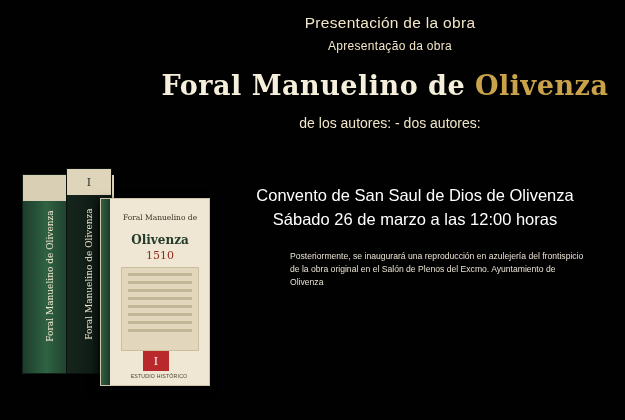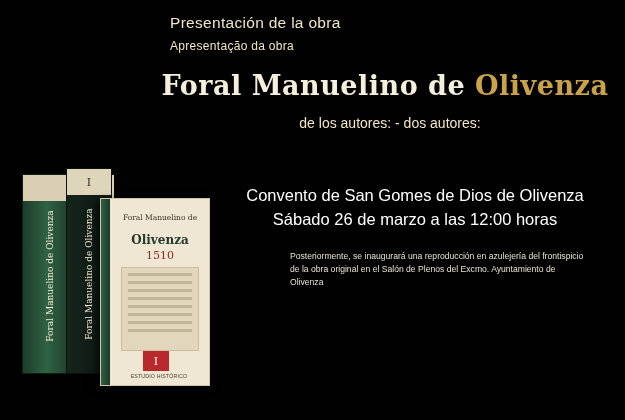--- a/index.html
+++ b/index.html
@@ -7,21 +7,21 @@
     width:625px;height:420px;overflow:hidden;
     background:#000;
     font-family:"Liberation Sans", sans-serif;
     color:#ffffff;
     position:relative;
   }
   .poster{position:absolute;inset:0;background:#010101;}
 
   
   .heading{
-    position:absolute;left:170px;top:14px;width:440px;text-align:left;
+    position:absolute;left:170px;top:14px;width:440px;text-align:center;
   }
   .h-line1{font-size:15.5px;color:#f2e6c8;letter-spacing:.3px;margin-bottom:7px;}
   .h-line2{font-size:12px;color:#f2e6c8;letter-spacing:.3px;}
 
   .title{
     position:absolute;left:150px;top:70px;width:470px;text-align:center;
     font-family:"DejaVu Serif", serif;
     font-size:27px;
     font-weight:bold;
     color:#f6efdc;
@@ -141,21 +141,21 @@
     <div class="h-line1">Presentación de la obra</div>
     <div class="h-line2">Apresentação da obra</div>
   </div>
 
   <div class="title">
     <span>Foral Manuelino de </span><span class="gold">Olivenza</span>
   </div>
 
   <div class="authors-label">de los autores:  -  dos autores:</div>
 
-  <div class="venue">Convento de San Gomes de Dios de Olivenza</div>
+  <div class="venue">Convento de San Saul de Dios de Olivenza</div>
   <div class="date">Sábado 26 de marzo a las 12:00 horas</div>
 
   <div class="note-es">Posteriormente, se inaugurará una reproducción en azulejería del frontispicio de la obra original en el Salón de Plenos del Excmo. Ayuntamiento de Olivenza</div>
 
   <div class="books">
     <div class="slipcase">
       <div class="band">II</div>
       <div class="spinetext">Foral Manuelino de Olivenza</div>
     </div>
     <div class="vol2">

